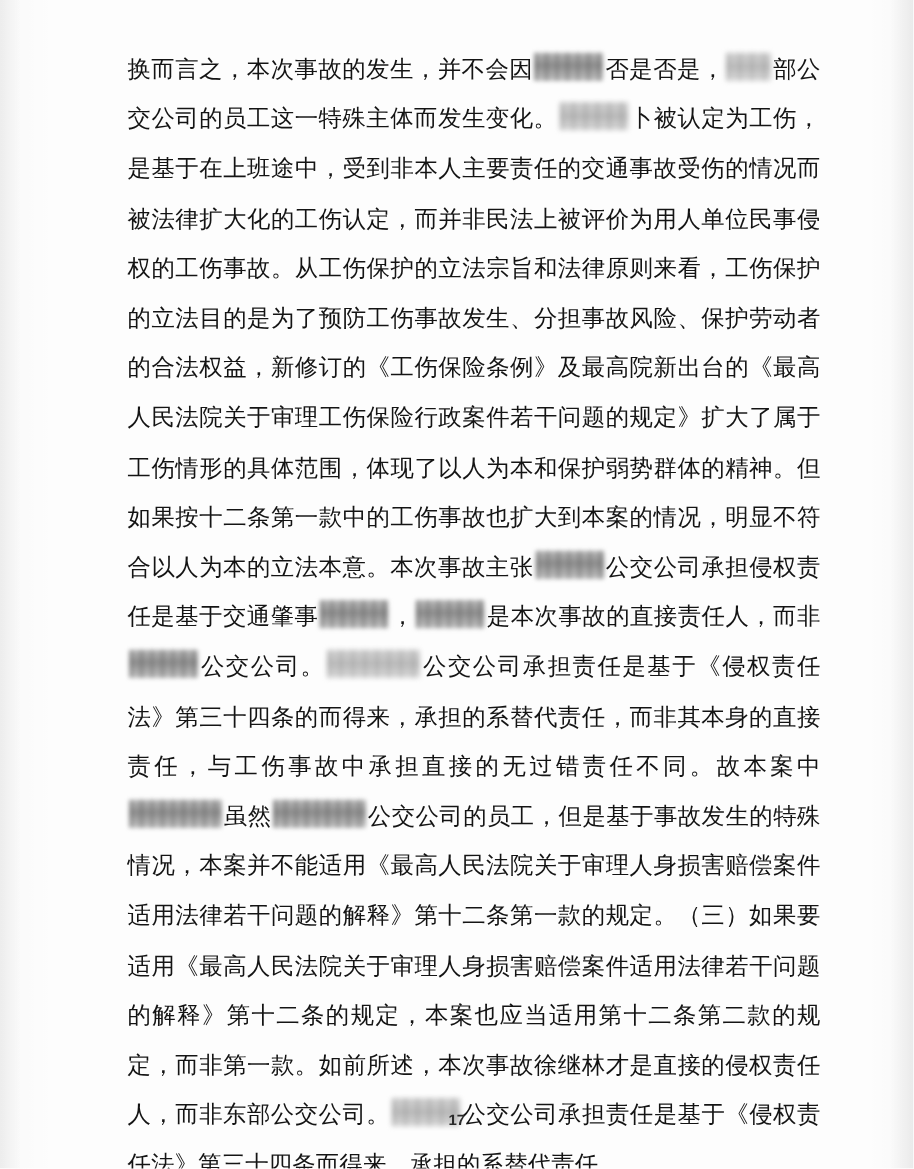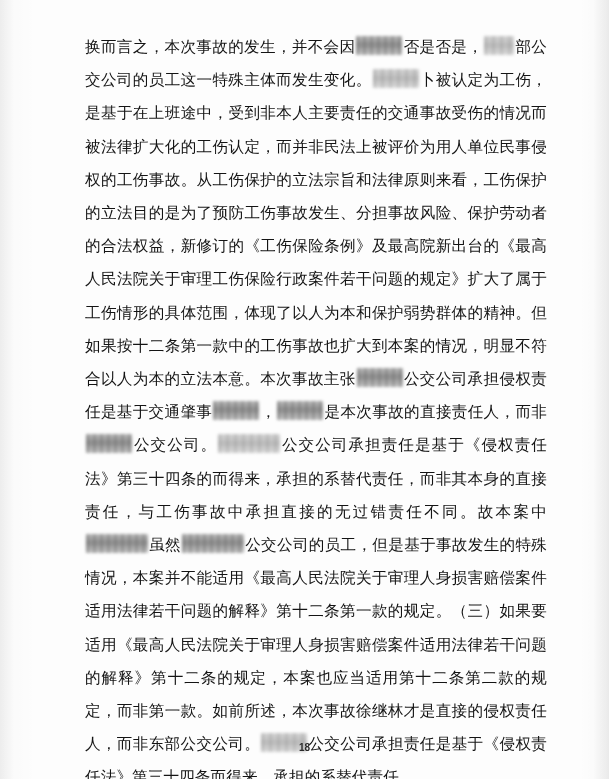--- a/index.html
+++ b/index.html
@@ -89,14 +89,14 @@
 <body>
 
 <div class="page">
   <div class="edge-left"></div>
   <div class="edge-right"></div>
 
   <div class="doc-body">
     <p class="para" id="doc-paragraph"><span>换而言之，本次事故的发生，并不会因</span><span class="redact w2"></span><span>否是否是，</span><span class="redact w1 light"></span><span>部公交</span><span>公司的员工这一特殊主体而发生变化。</span><span class="redact w2 light"></span><span>卜被认定为工伤，是</span><span>基于在上班途中，受到非本人主要责任的交通事故受伤的情况而</span><span>被法律扩大化的工伤认定，而并非民法上被评价为用人单位民事</span><span>侵权的工伤事故。从工伤保护的立法宗旨和法律原则来看，工伤</span><span>保护的立法目的是为了预防工伤事故发生、分担事故风险、保护</span><span>劳动者的合法权益，新修订的《工伤保险条例》及最高院新出台</span><span>的《最高人民法院关于审理工伤保险行政案件若干问题的规定》</span><span>扩大了属于工伤情形的具体范围，体现了以人为本和保护弱势群</span><span>体的精神。但如果按十二条第一款中的工伤事故也扩大到本案的</span><span>情况，明显不符合以人为本的立法本意。本次事故主张</span><span class="redact w2"></span><span>公交</span><span>公司承担侵权责任是基于交通肇事</span><span class="redact w2"></span><span>，</span><span class="redact w2"></span><span>是本次事</span><span>故的直接责任人，而非</span><span class="redact w2"></span><span>公交公司。</span><span class="redact w3 light"></span><span>公交公司承担责任是</span><span>基于《侵权责任法》第三十四条的而得来，承担的系替代责任，</span><span>而非其本身的直接责任，与工伤事故中承担直接的无过错责任不</span><span>同。故本案中</span><span class="redact w3"></span><span>虽然</span><span class="redact w3"></span><span>公交公司的员工，但是基于事故</span><span>发生的特殊情况，本案并不能适用《最高人民法院关于审理人身</span><span>损害赔偿案件适用法律若干问题的解释》第十二条第一款的规定。</span><span>（三）如果要适用《最高人民法院关于审理人身损害赔偿案件适</span><span>用法律若干问题的解释》第十二条的规定，本案也应当适用第十</span><span>二条第二款的规定，而非第一款。如前所述，本次事故徐继林才</span><span>是直接的侵权责任人，而非东部公交公司。</span><span class="redact w2 light"></span><span>公交公司承担责</span><span>任是基于《侵权责任法》第三十四条而得来，承担的系替代责任。</span></p>
   </div>
 
-  <div class="page-number">18</div>
+  <div class="page-number">17</div>
 </div>
 
 </body></html>

